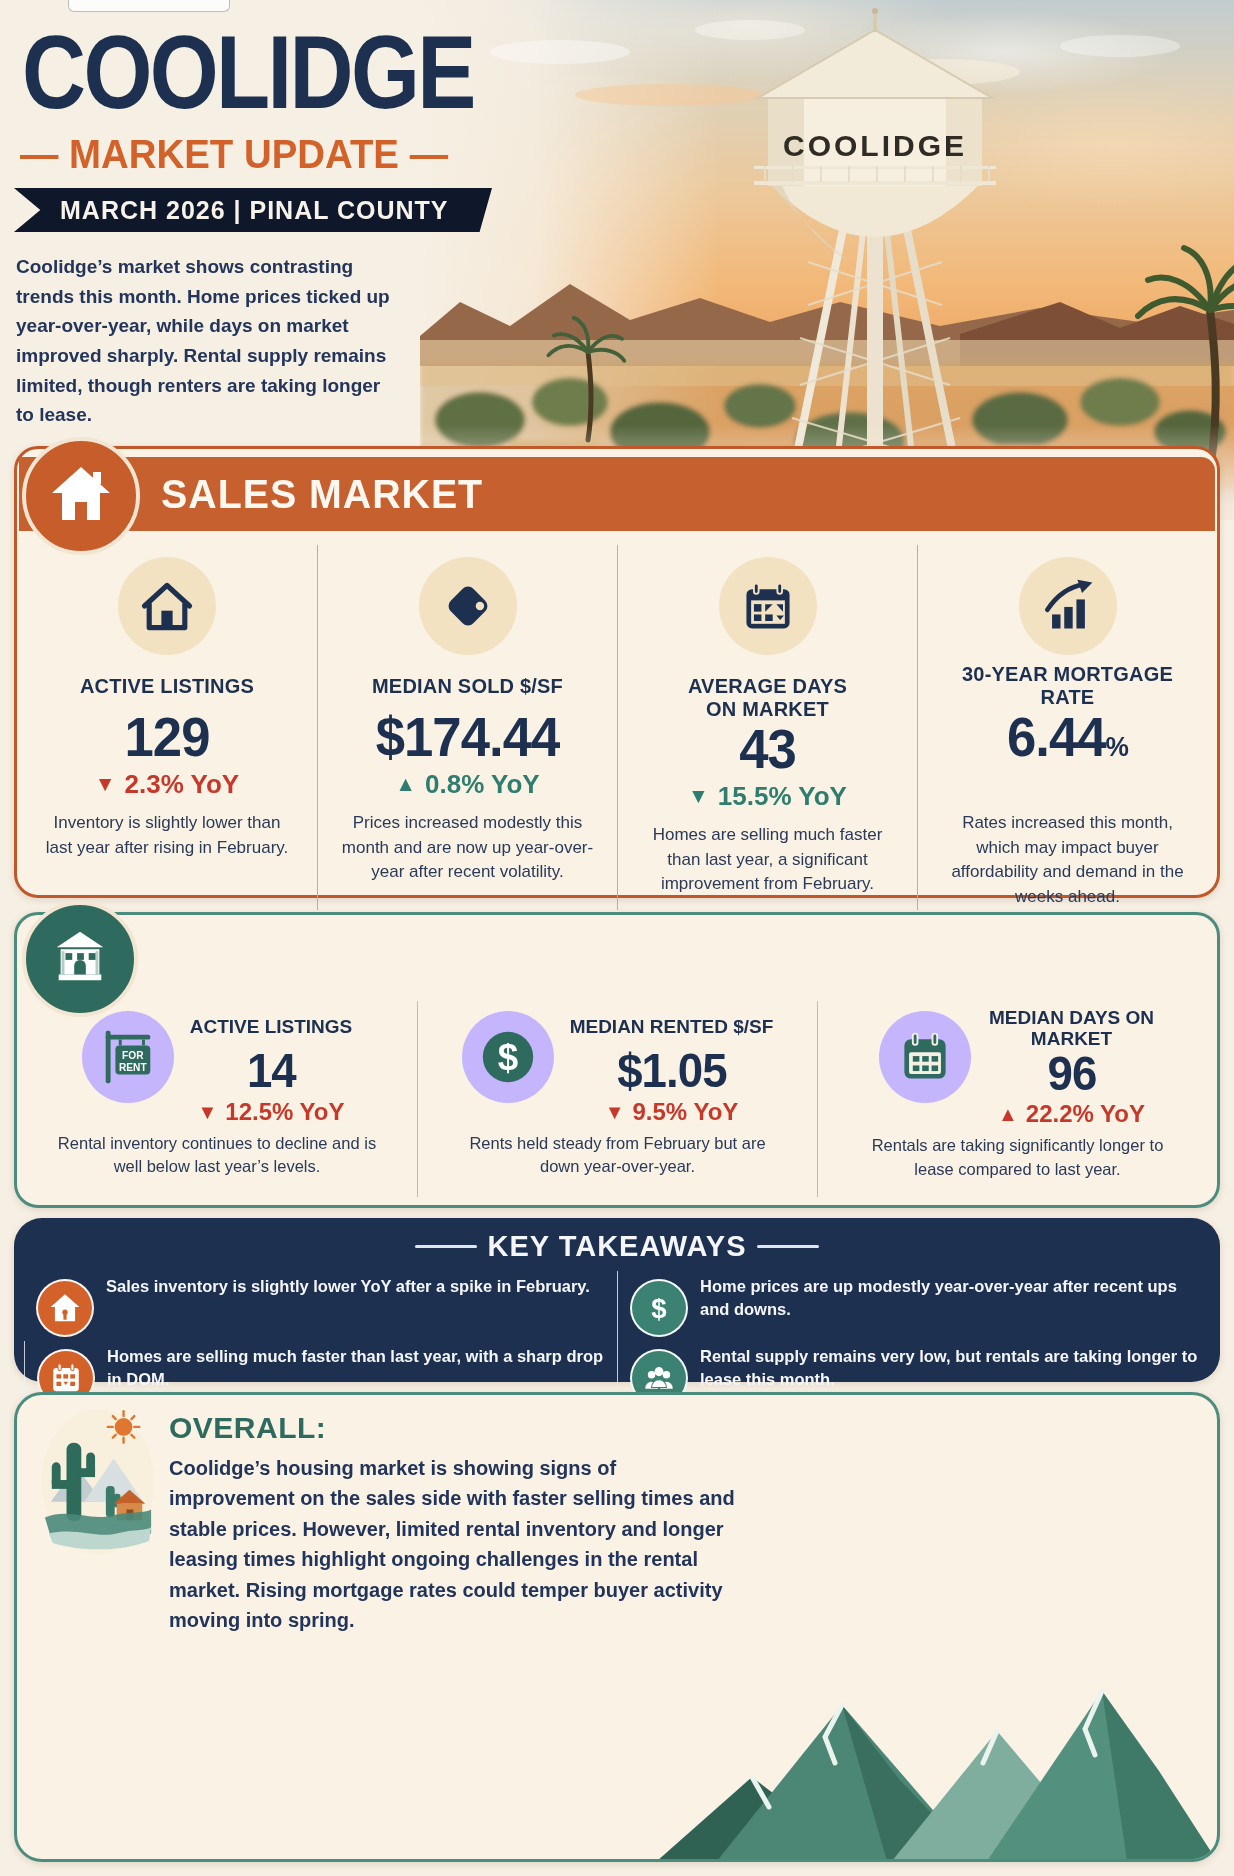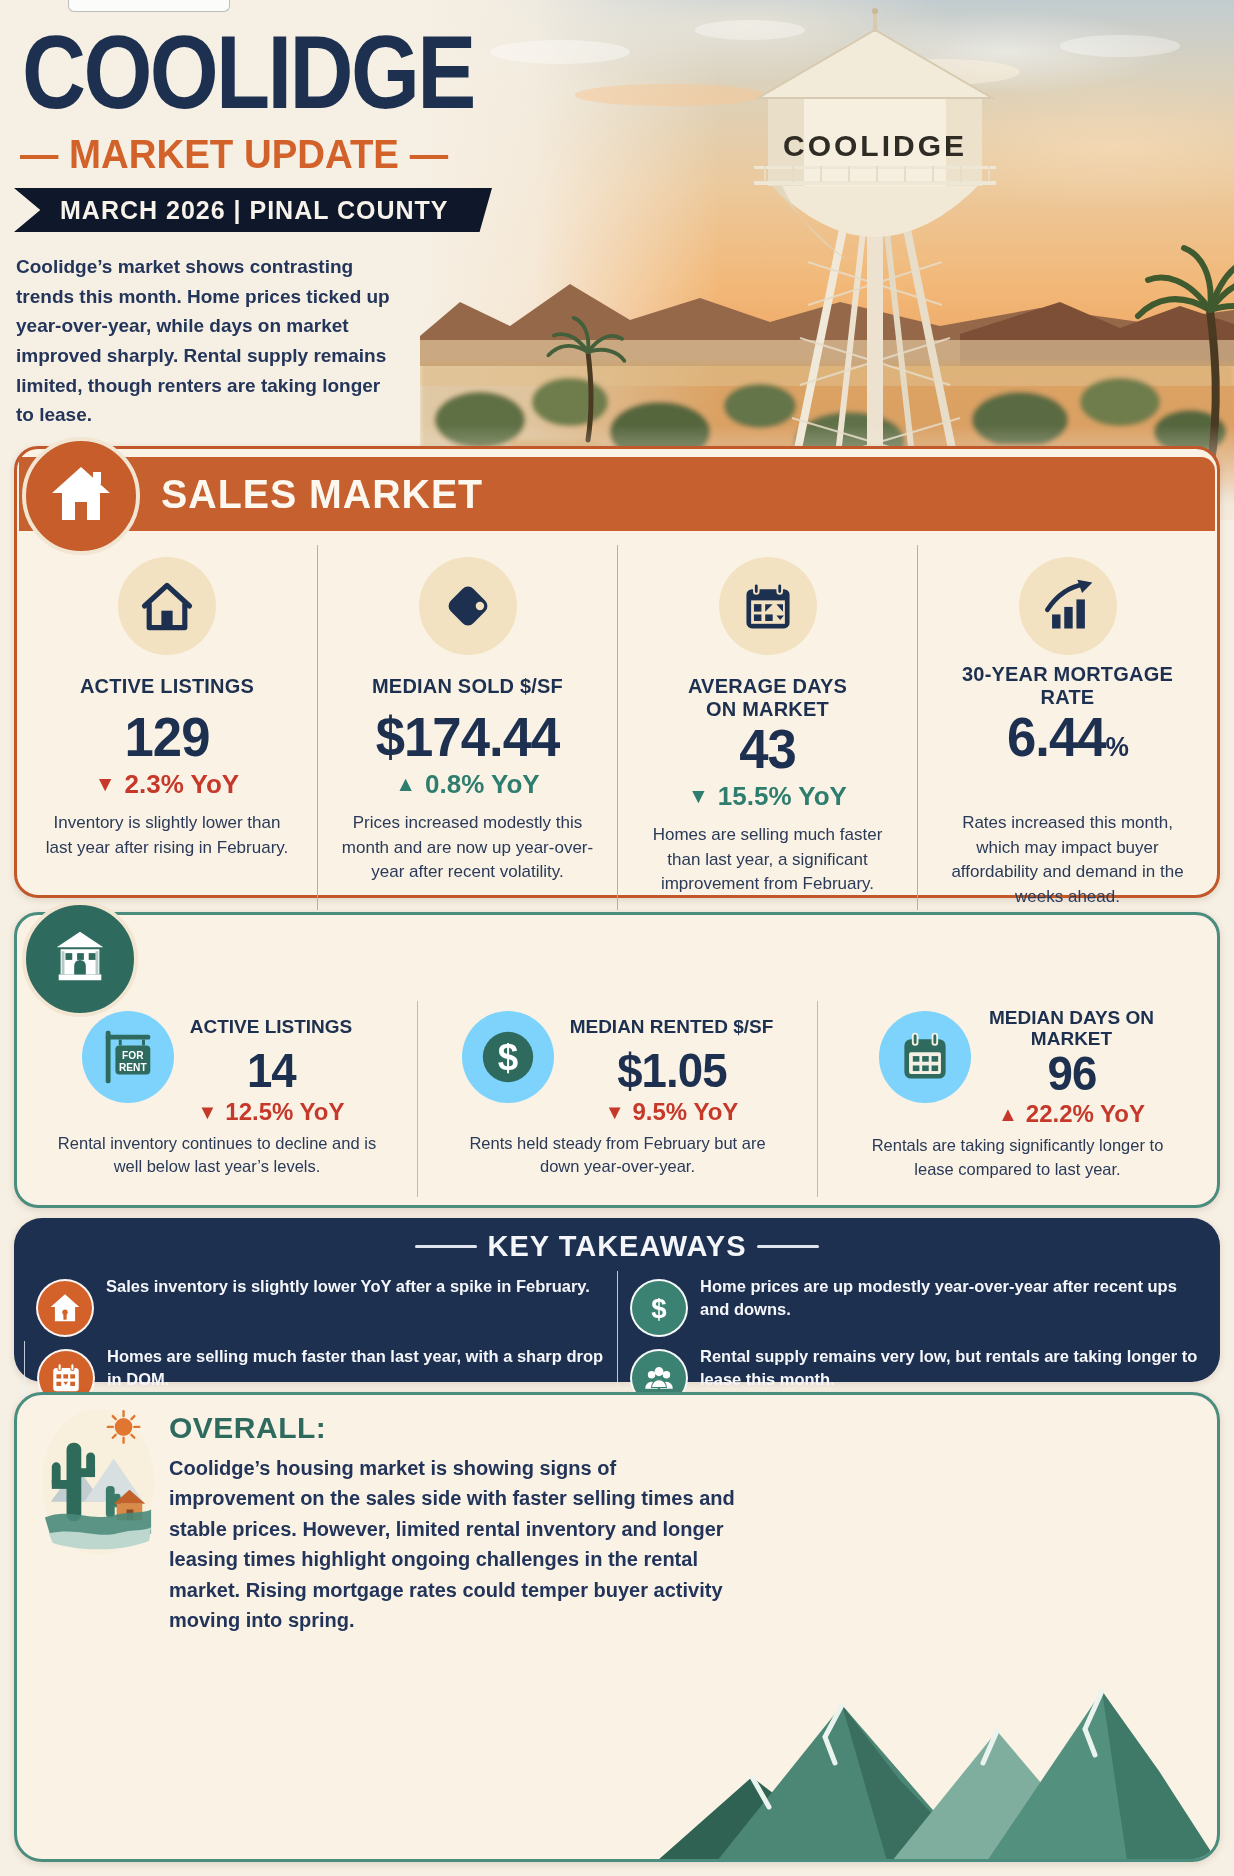--- a/index.html
+++ b/index.html
@@ -69,21 +69,21 @@
   .rental { top:912px; height:296px; border:3px solid #4a8d7e; border-radius:24px; }
   .r-bar { position:absolute; left:2px; right:2px; top:8px; height:68px; background:#2e6b5e;
     border-radius:0 14px 0 0; display:flex; align-items:center; }
   .r-circle { position:absolute; left:5px; top:-14px; width:116px; height:116px; border-radius:50%;
     background:#2e6b5e; border:4px solid #f2e5d1; display:flex; align-items:center; justify-content:center; z-index:3; }
   .r-cols { position:absolute; left:0; right:0; top:86px; bottom:8px; display:grid;
     grid-template-columns:repeat(3,1fr); }
   .rcol { padding:6px 14px 0; }
   .rcol + .rcol { border-left:1.5px solid #a6c8bc; }
   .r-top { display:flex; align-items:flex-start; justify-content:center; gap:16px; }
-  .r-ic { flex:none; width:92px; height:92px; border-radius:50%; background:#7dd3fc;
+  .r-ic { flex:none; width:92px; height:92px; border-radius:50%; background:#c4b5fd;
     display:flex; align-items:center; justify-content:center; margin-top:4px;text-align:center; }
   .r-main { text-align:center; }
   .r-label { min-height:40px; display:flex; align-items:center; justify-content:center;
     font-size:19px; font-weight:bold; color:#1d3050; line-height:1.12; }
   .r-label.narrow { max-width:170px; margin:0 auto; }
   .r-value { font-size:48px; font-weight:bold; line-height:1.02; letter-spacing:-1px; color:#1d3050;
     transform:scaleX(.95); transform-origin:center; }
   .r-yoy { margin-top:2px; font-size:24px; font-weight:bold; white-space:nowrap; }
   .r-yoy .arr { font-size:20px; margin-right:8px; vertical-align:1px; }
   .r-desc { margin:6px auto 0; max-width:320px; text-align:center; font-size:16.5px; color:#2a3a58; line-height:1.42; }

